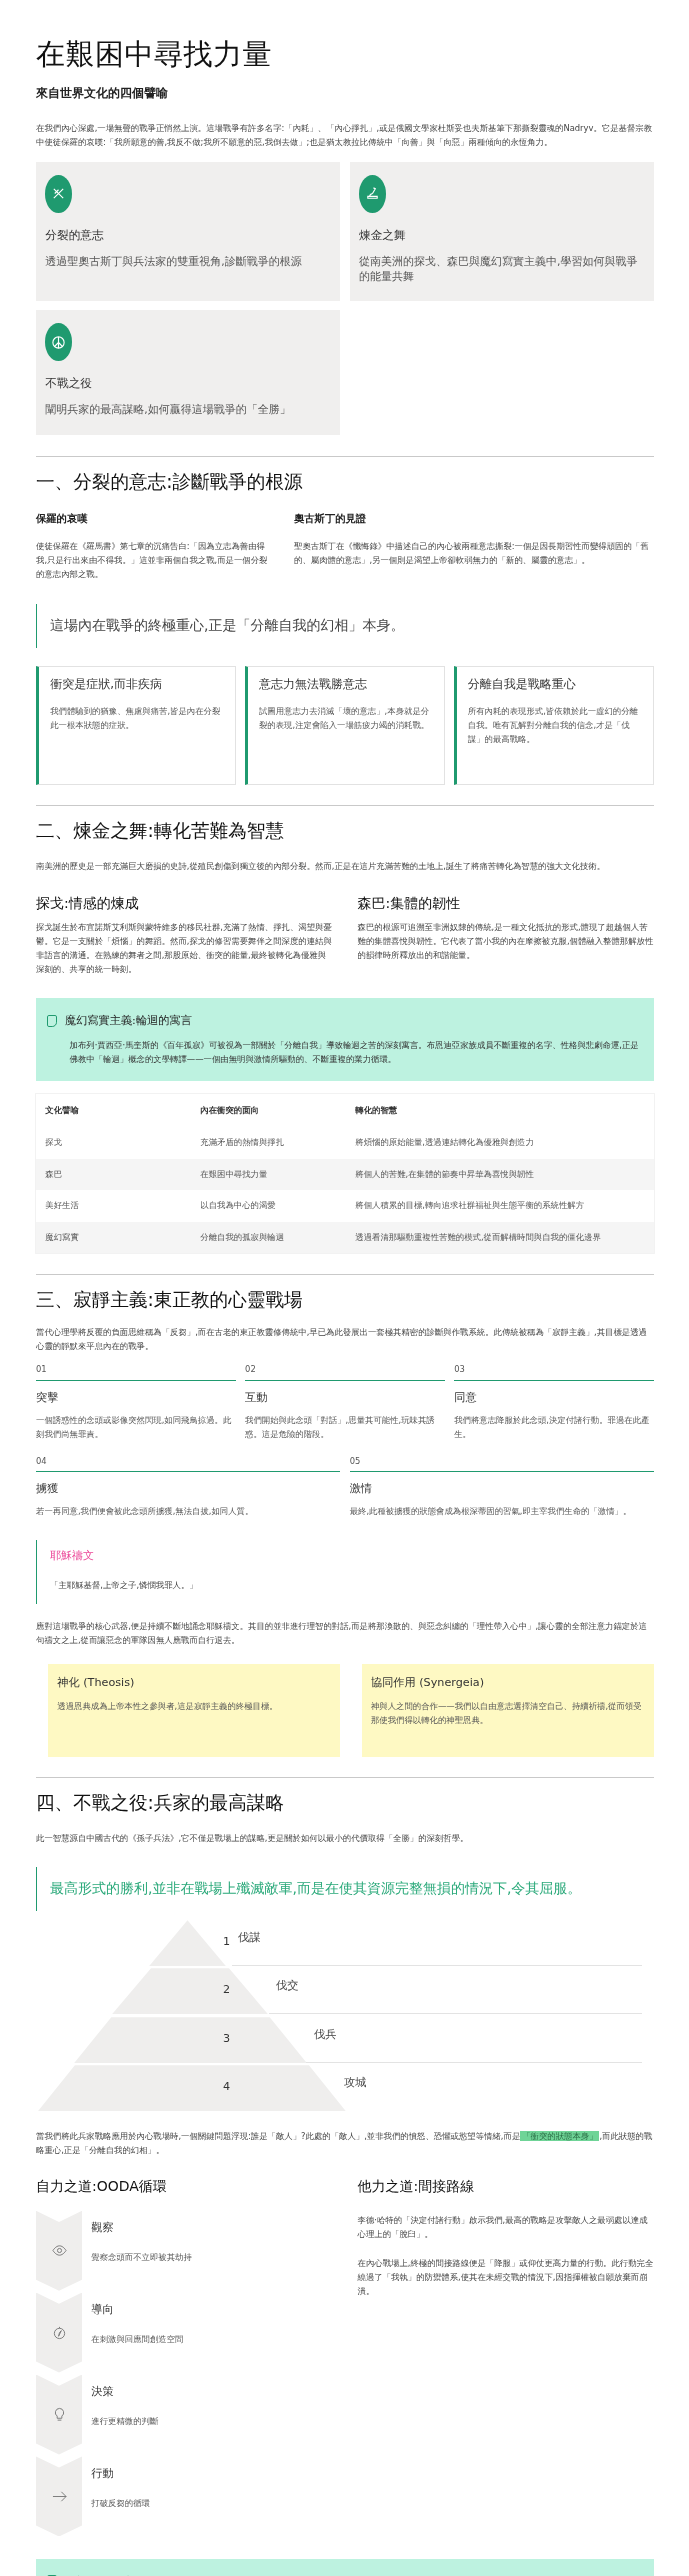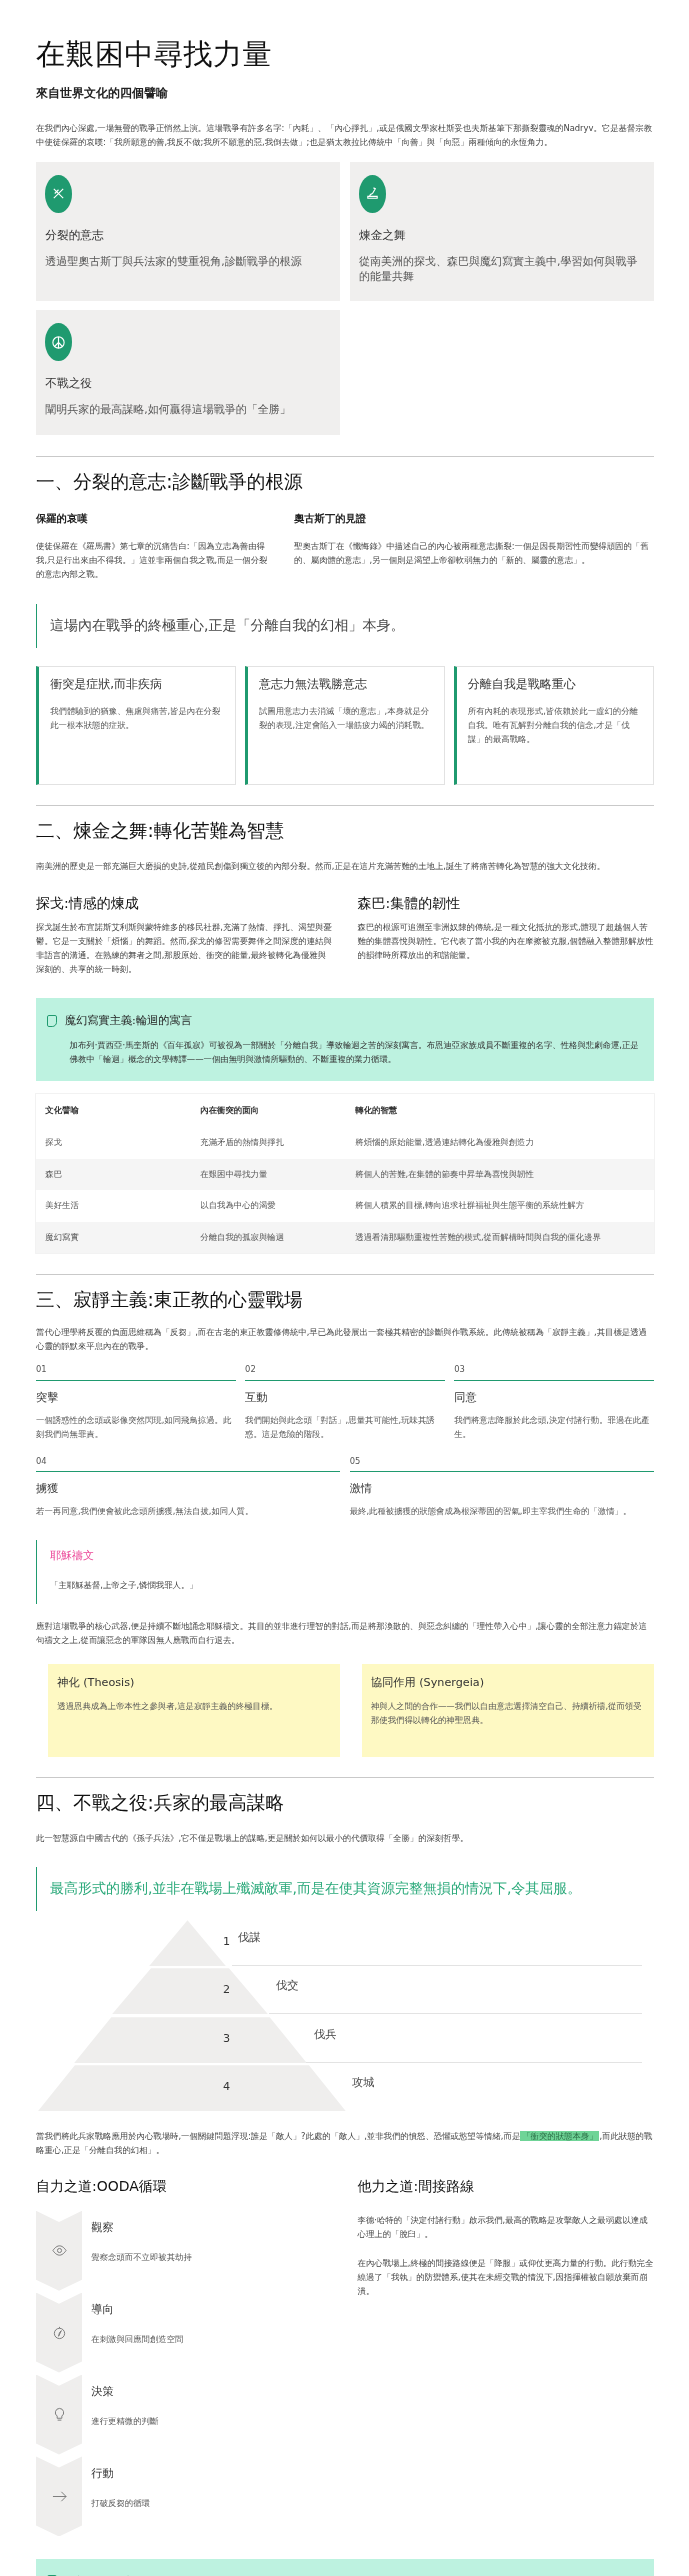--- a/index.html
+++ b/index.html
@@ -284,21 +284,21 @@
       </div>
       <div class="pyr-level" style="top:97px">
         <div class="pyr-shape" style="left:38px;width:233px;clip-path:polygon(16% 0,84% 0,100% 100%,0 100%);"></div>
         <div class="pyr-num">3</div>
         <div class="pyr-label" style="left:278px">伐兵</div>
         <div class="pyr-line" style="left:270px"></div>
       </div>
       <div class="pyr-level" style="top:145px">
         <div class="pyr-shape" style="left:1.9px;width:308px;clip-path:polygon(12% 0,88% 0,100% 100%,0 100%);"></div>
         <div class="pyr-num">4</div>
-        <div class="pyr-label" style="left:316px">攻城</div>
+        <div class="pyr-label" style="left:308px">攻城</div>
       </div>
     </div>
 
     <p class="body" style="margin-top:13px">
       <span>當我們將此兵家戰略應用於內心戰場時,一個關鍵問題浮現:誰是「敵人」?此處的「敵人」,並非我們的憤怒、恐懼或慾望等情緒,而是</span><span class="hl">「衝突的狀態本身」</span><span>,而此狀態的戰略重心,正是「分離自我的幻相」。</span>
     </p>
 
     <div class="ooda-grid">
       <div>
         <h4>自力之道:OODA循環</h4>

